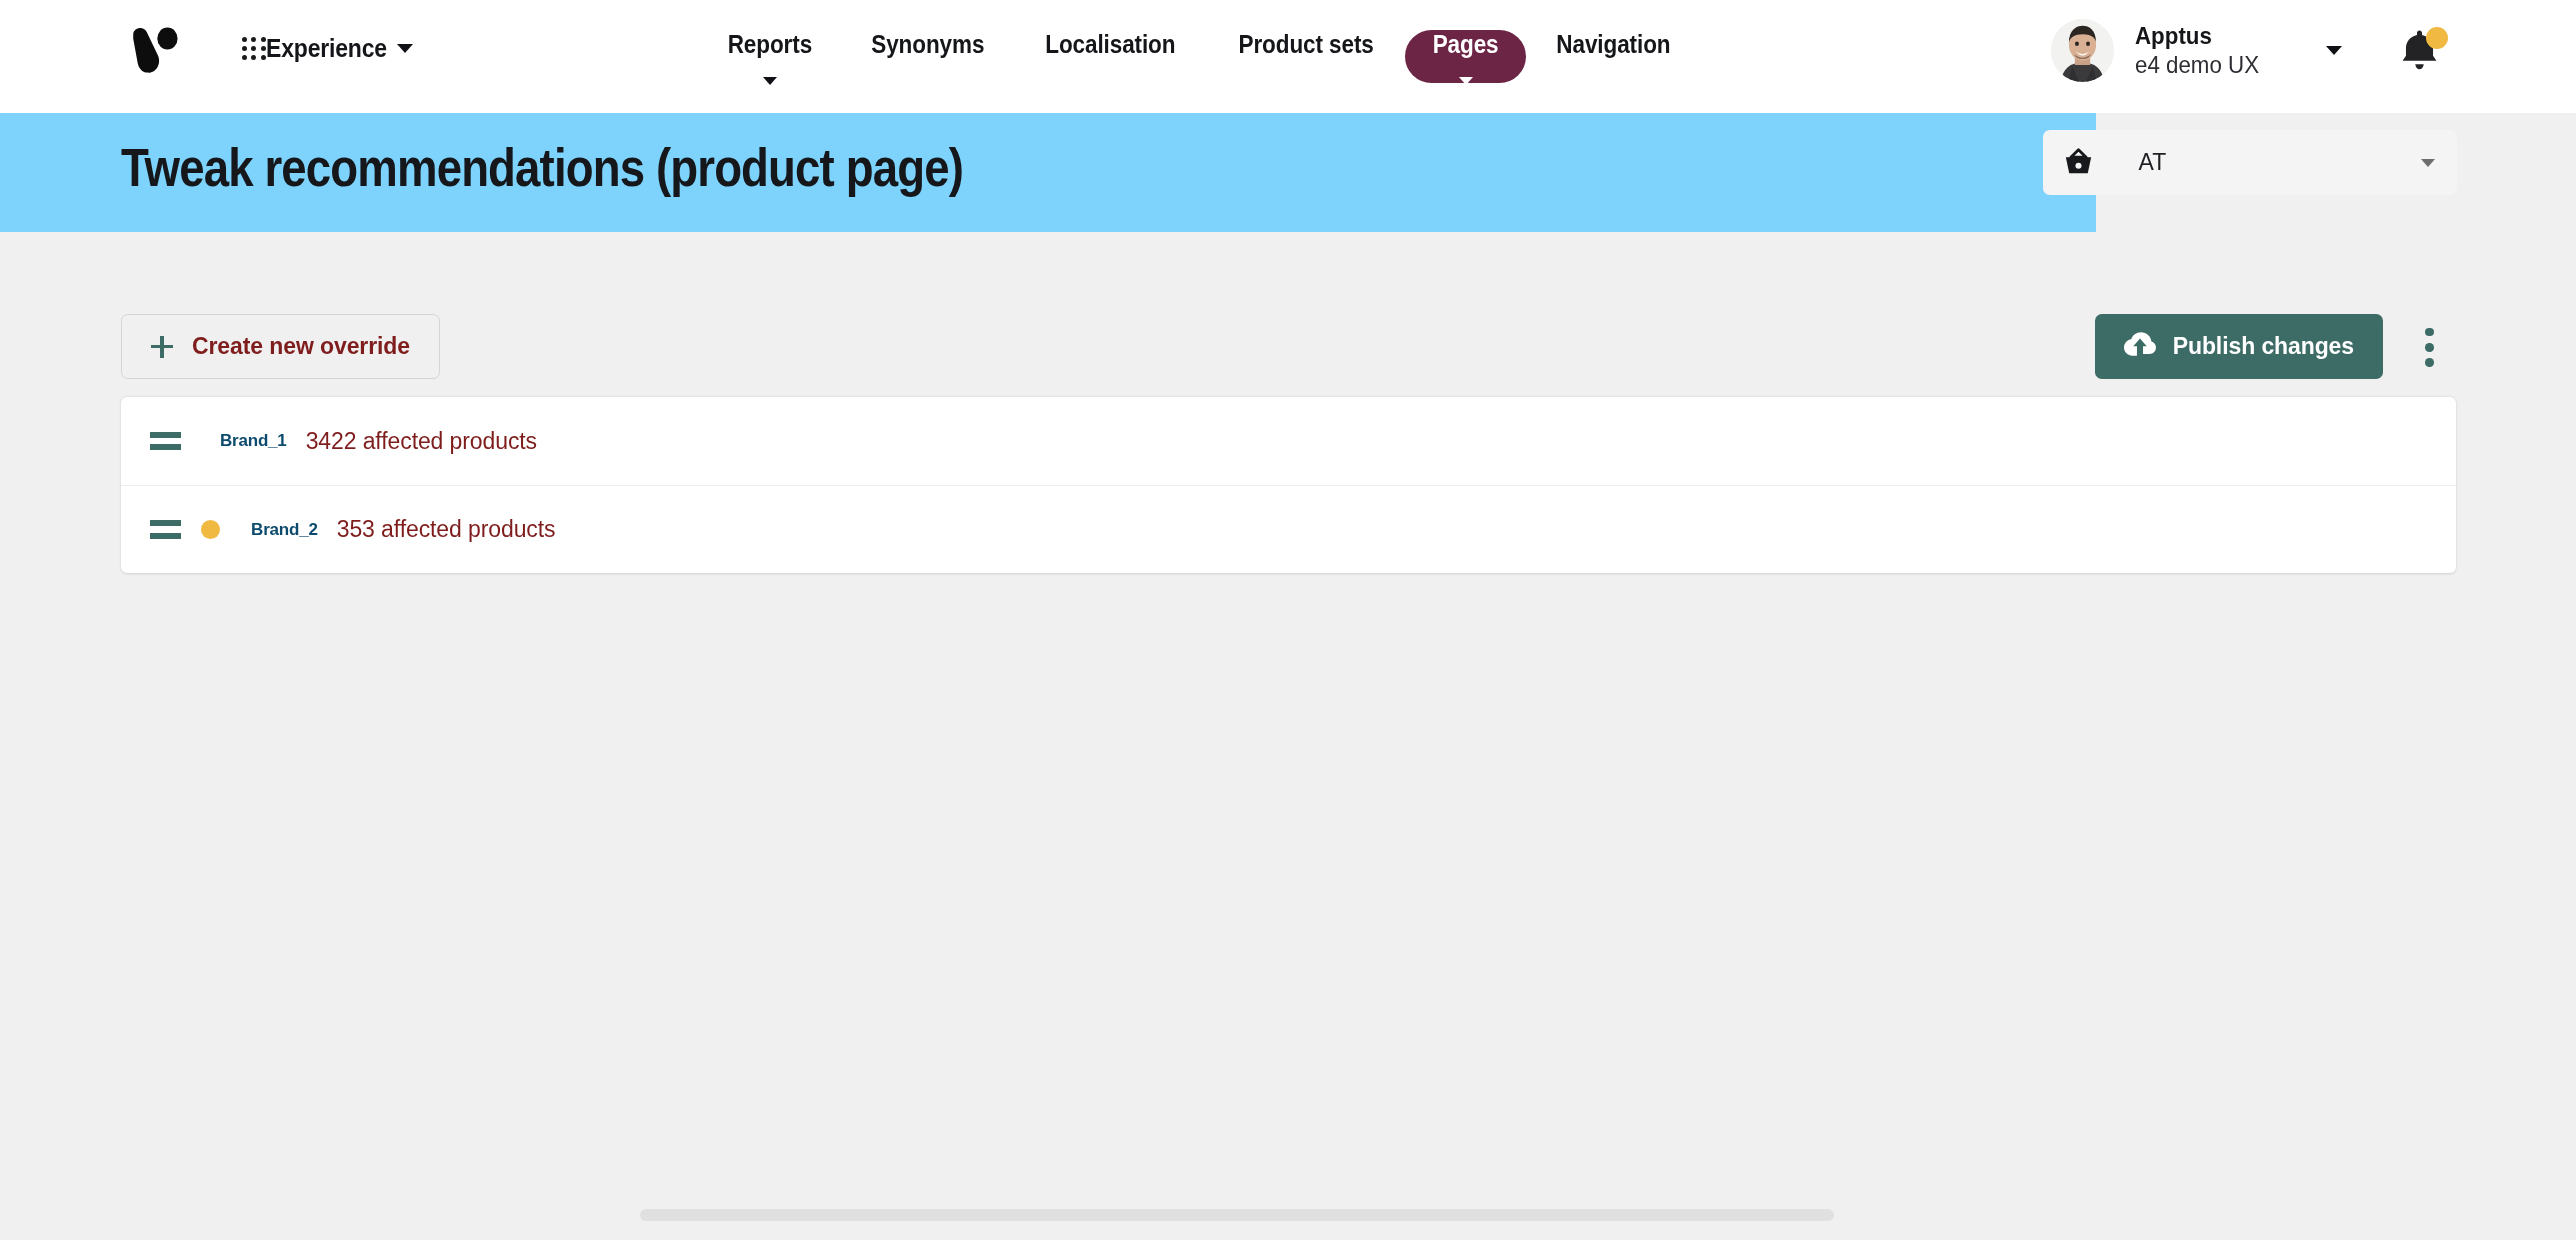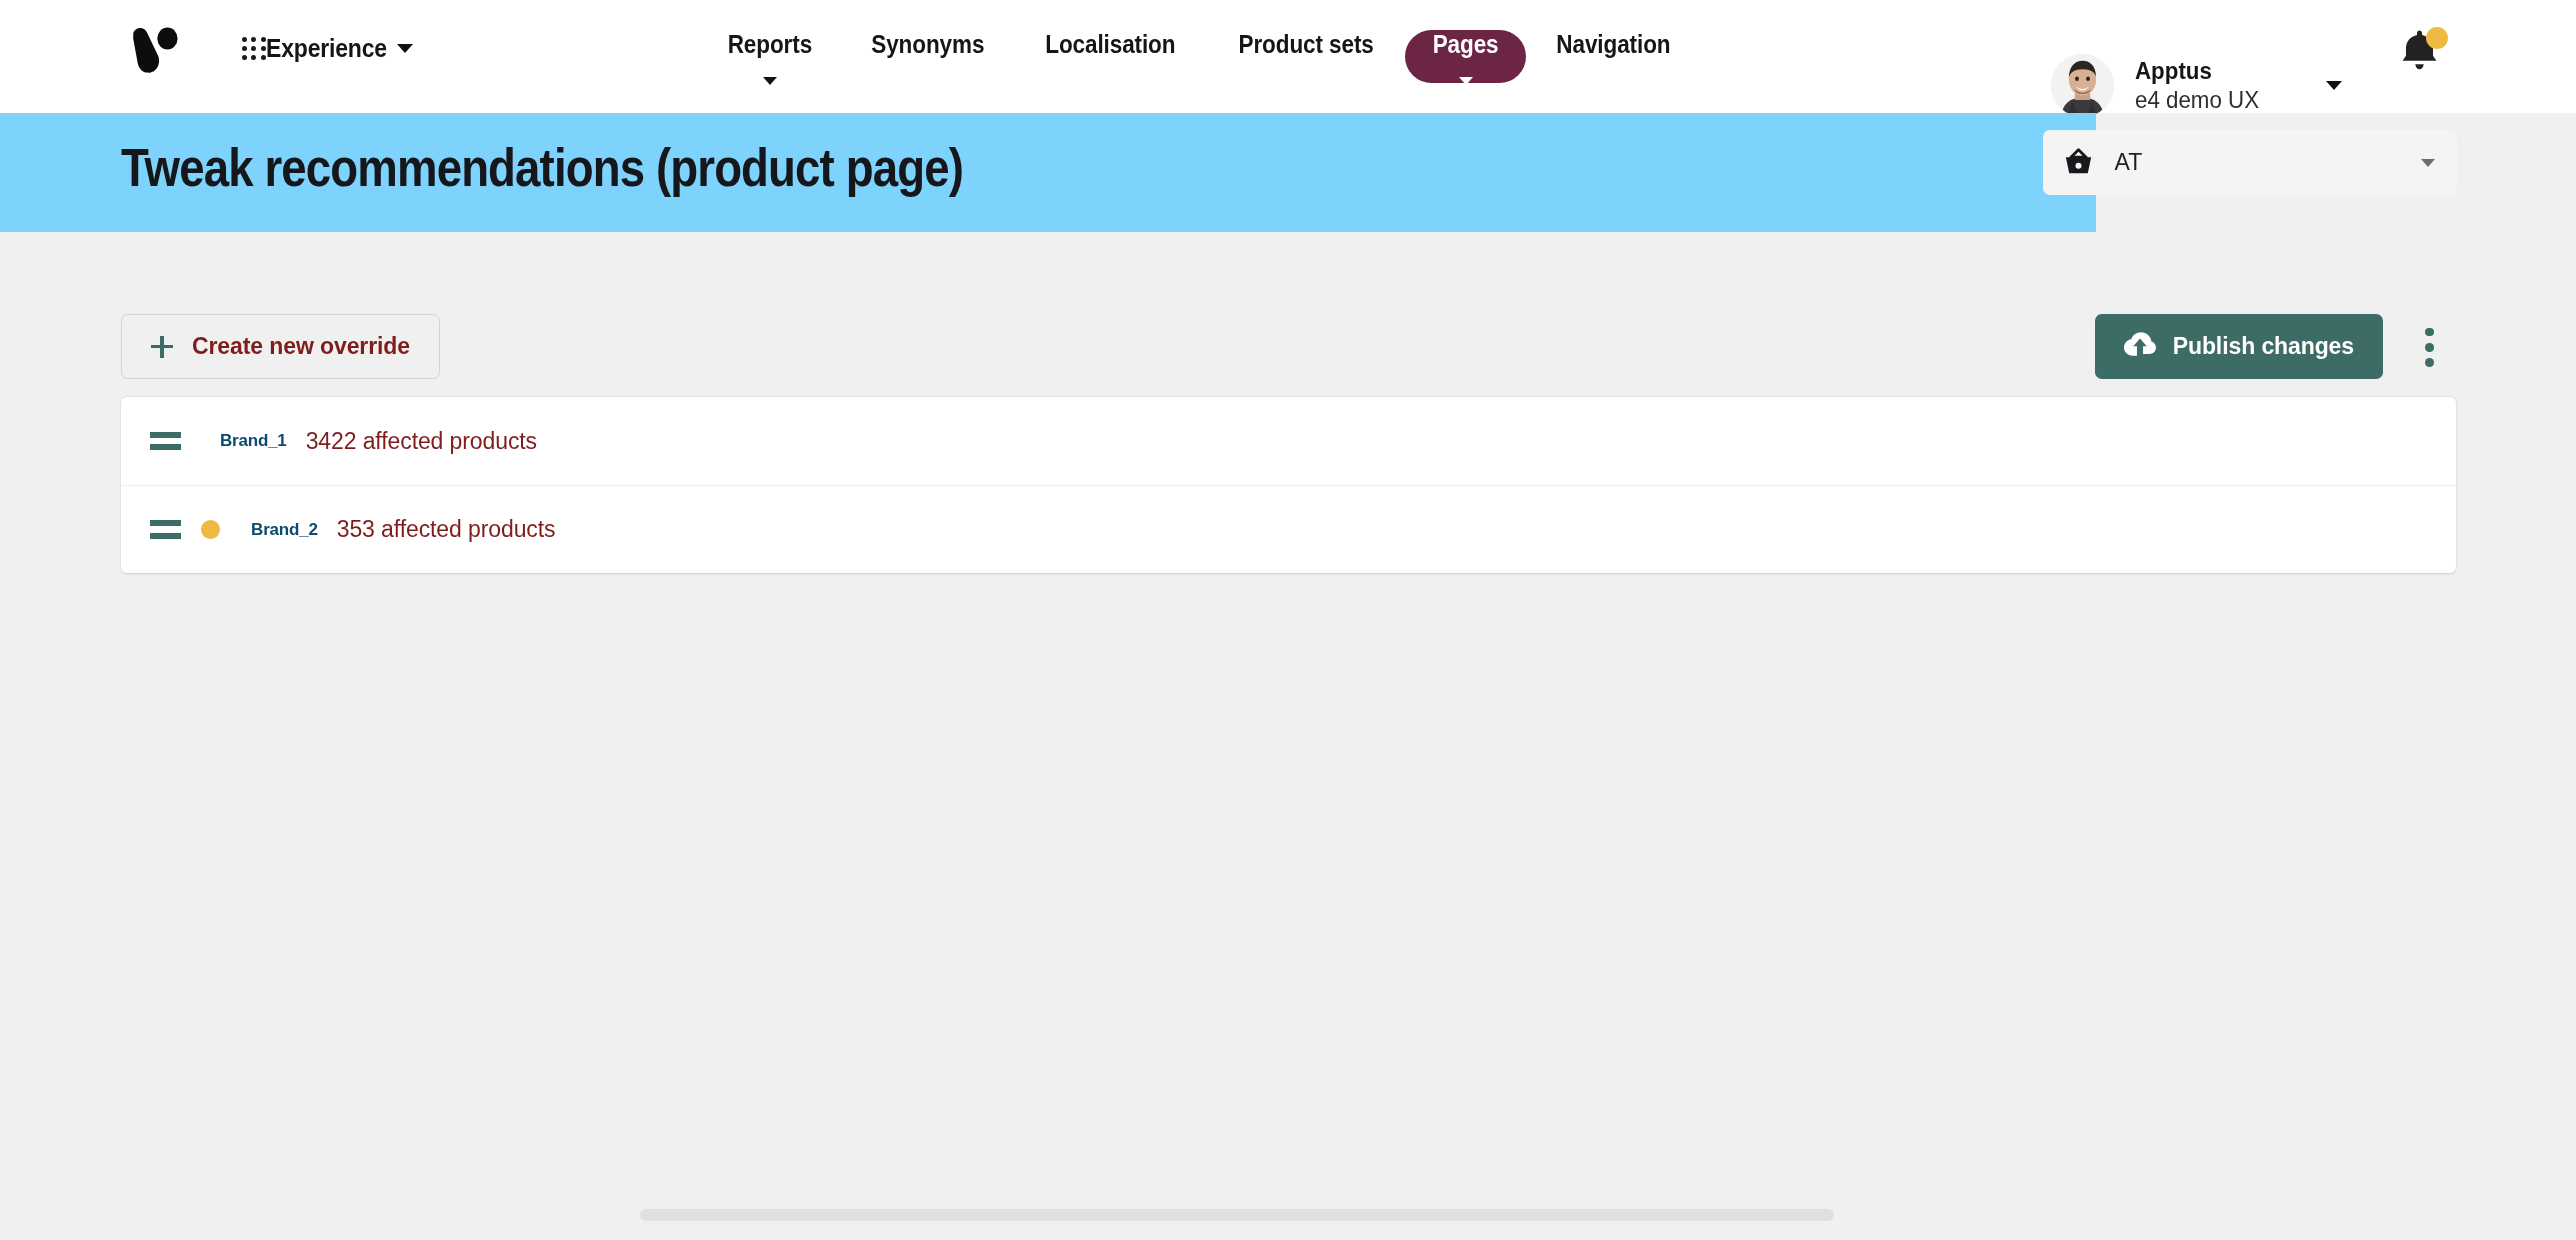--- a/index.html
+++ b/index.html
@@ -115,21 +115,20 @@
 
   
   .profile {
     position: absolute;
     left: 2051px;
     top: 19px;
     display: flex;
     align-items: center;
     gap: 20.5px;
     cursor: pointer;
-    margin-top: 35px;
   }
   .avatar {
     width: 63px; height: 63px;
     border-radius: 50%;
     overflow: hidden;
     background: #efefef;
     position: relative;
     flex: none;
   }
   .avatar svg { display: block; }
@@ -196,20 +195,21 @@
     left: 2043px;
     top: 130px;
     width: 414px;
     height: 65px;
     background: #f4f4f4;
     border-radius: 6.8px;
     display: flex;
     align-items: center;
     padding: 0 22px 0 20.5px;
     cursor: pointer;
+    gap: 24px;
   }
   .market-value {
     font-size: 23px;
     color: #1f2024;
     margin-left: 22px;
     letter-spacing: 0.2px;
     flex: 1;
   }
 
   

